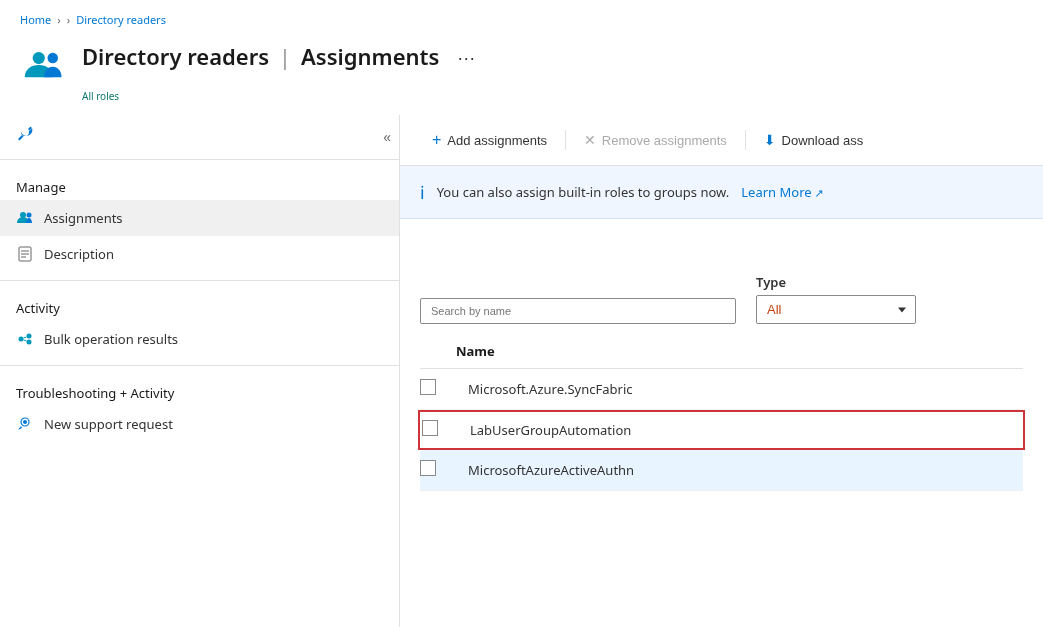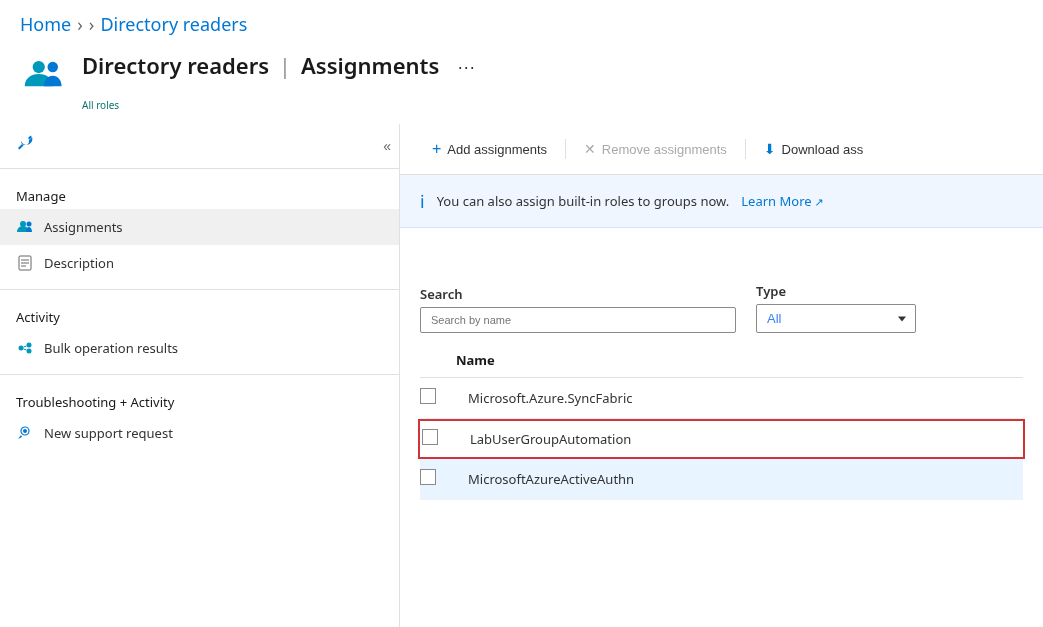--- a/index.html
+++ b/index.html
@@ -1,19 +1,19 @@
 <!DOCTYPE html>
 <html><head>
   <meta charset="utf-8">
   <style>
     * { margin: 0; padding: 0; box-sizing: border-box; }
     body { font-family: 'Segoe UI', system-ui, sans-serif; font-size: 13px; color: #333; background: #fff; width: 1043px; height: 627px; overflow: hidden; }
 
     
-    .breadcrumb { display: flex; align-items: center; gap: 6px; padding: 12px 20px 8px; font-size: 18px; color: #0078d4; }
+    .breadcrumb { display: flex; align-items: center; gap: 6px; padding: 12px 20px 8px; font-size: 11px; color: #0078d4; }
     .breadcrumb span { color: #666; }
     .breadcrumb a { color: #0078d4; text-decoration: none; }
 
     
     .header { display: flex; align-items: flex-start; padding: 6px 20px 12px; gap: 14px; }
     .header-icon { width: 48px; height: 48px; display: flex; align-items: center; justify-content: center; flex-shrink: 0; }
     .header-icon svg { width: 42px; height: 42px; }
     .header-text h1 { font-size: 22px; font-weight: 600; color: #1a1a1a; display: flex; align-items: center; gap: 10px; }
     .header-text .subtitle { font-size: 10px; color: #0f766e; margin-top: 18px; }
     .more-btn { background: none; border: none; font-size: 18px; cursor: pointer; color: #333; padding: 4px 8px; line-height: 1; margin-top: 4px; }
@@ -43,21 +43,21 @@
     .info-banner { display: flex; align-items: center; gap: 12px; padding: 14px 20px; background: #f0f6ff; border-bottom: 1px solid #d0e4ff; font-size: 13px; color: #333; margin: 0; }
     .info-banner a { color: #0078d4; text-decoration: none; display: flex; align-items: center; gap: 3px; }
 
     
     .search-area { display: flex; gap: 20px; padding: 16px 20px 10px; align-items: flex-end; }
     .search-group { display: flex; flex-direction: column; gap: 4px; }
     .search-group label { font-size: 13px; font-weight: 600; color: #333; }
     .search-input { border: 1px solid #8a8a8a; border-radius: 2px; padding: 6px 10px; font-size: 11px; width: 316px; color: #333; outline: none; }
     .type-group { display: flex; flex-direction: column; gap: 4px; }
     .type-group label { font-size: 13px; font-weight: 600; color: #333; margin-top: 38px; }
-    .type-select { border: 1px solid #8a8a8a; border-radius: 2px; padding: 6px 30px 6px 10px; font-size: 13px; color: #3b82f6; width: 160px; appearance: none; background: #fff; outline: none; cursor: pointer; }
+    .type-select { border: 1px solid #8a8a8a; border-radius: 2px; padding: 6px 30px 6px 10px; font-size: 13px; color: #c2410c; width: 160px; appearance: none; background: #fff; outline: none; cursor: pointer; }
     .select-wrapper { position: relative; }
     .select-wrapper::after { content: ''; position: absolute; right: 10px; top: 50%; transform: translateY(-50%); width: 0; height: 0; border-left: 4px solid transparent; border-right: 4px solid transparent; border-top: 5px solid #333; pointer-events: none; }
 
     
     .table-container { padding: 0 20px; }
     .table-header { display: flex; align-items: center; padding: 8px 0; border-bottom: 1px solid #e0e0e0; }
     .col-check { width: 36px; flex-shrink: 0; }
     .col-name { flex: 1; font-size: 13px; font-weight: 700; color: #1a1a1a; }
     .table-row { display: flex; align-items: center; padding: 10px 0; border-bottom: 1px solid #f0f0f0; }
     .table-row.selected-red { border: 2px solid #d13438; margin: 0 -2px; padding: 8px 2px; }
@@ -192,21 +192,20 @@
       <span style="color:#0078d4; font-size:18px; flex-shrink:0;">ℹ</span>
       <span>You can also assign built-in roles to groups now.</span>
       <a href="#" style="display:flex; align-items:center; gap:3px;">
         <span>Learn More</span>
         <span style="font-size:11px;">↗</span>
       </a>
     </div>
 
     <div class="search-area">
       <div class="search-group">
-        <label>Search</label>
         <input type="text" class="search-input" placeholder="Search by name" style="">
       </div>
       <div class="type-group">
         <label>Type</label>
         <div class="select-wrapper">
           <select class="type-select">
             <option>All</option>
             <option>User</option>
             <option>Group</option>
             <option>Service Principal</option>

